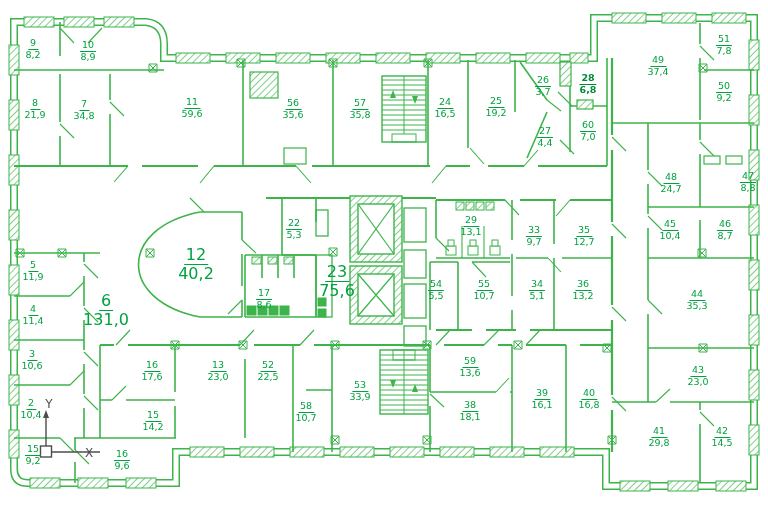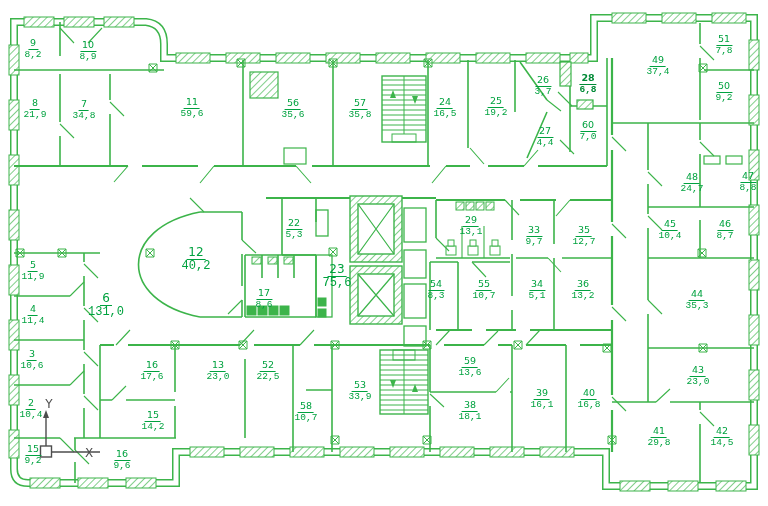--- a/index.html
+++ b/index.html
@@ -2,22 +2,22 @@
 <html><head>
 <meta charset="utf-8">
 <style>
   html,body{margin:0;padding:0;background:#fff;}
   .canvas{position:relative;width:768px;height:506px;background:#fff;overflow:hidden;
           font-family:"DejaVu Sans",sans-serif;}
   .walls{position:absolute;left:0;top:0;}
   .room{position:absolute;transform:translateX(-50%);text-align:center;color:#00a23f;
         font-size:9.5px;line-height:1.12;white-space:nowrap;}
   .room .n{display:block;margin:0 auto;border-bottom:1px solid currentColor;padding:0 2px;width:-moz-max-content;width:max-content;}
-  .room .a{display:block;font-family:Liberation Mono, monospace;}
-  .room.big{font-size:12px;}
+  .room .a{display:block;}
+  .room.big{font-size:16px;}
   .room.sel{font-weight:700;color:#008a36;}
 </style>
 </head>
 <body>
 
 <div class="canvas">
 
 <svg class="walls" width="768" height="506" viewBox="0 0 768 506">
   <defs>
     <pattern id="hat" width="5" height="5" patternUnits="userSpaceOnUse" patternTransform="rotate(45)">
@@ -272,21 +272,21 @@
       <span class="a">37,4</span>
     </div>
 <div class="room" style="left:724px;top:34px">
       <span class="n">51</span>
       <span class="a">7,8</span>
     </div>
 <div class="room" style="left:724px;top:81px">
       <span class="n">50</span>
       <span class="a">9,2</span>
     </div>
-<div class="room" style="left:692px;top:172px">
+<div class="room" style="left:671px;top:172px">
       <span class="n">48</span>
       <span class="a">24,7</span>
     </div>
 <div class="room" style="left:748px;top:171px">
       <span class="n">47</span>
       <span class="a">8,8</span>
     </div>
 <div class="room" style="left:670px;top:219px">
       <span class="n">45</span>
       <span class="a">10,4</span>
@@ -350,21 +350,21 @@
 <div class="room" style="left:264px;top:288px">
       <span class="n">17</span>
       <span class="a">8,6</span>
     </div>
 <div class="room big" style="left:337px;top:263px">
       <span class="n">23</span>
       <span class="a">75,6</span>
     </div>
 <div class="room" style="left:436px;top:279px">
       <span class="n">54</span>
-      <span class="a">8,3</span>
+      <span class="a">5,5</span>
     </div>
 <div class="room" style="left:471px;top:215px">
       <span class="n">29</span>
       <span class="a">13,1</span>
     </div>
 <div class="room" style="left:484px;top:279px">
       <span class="n">55</span>
       <span class="a">10,7</span>
     </div>
 <div class="room" style="left:534px;top:225px">

